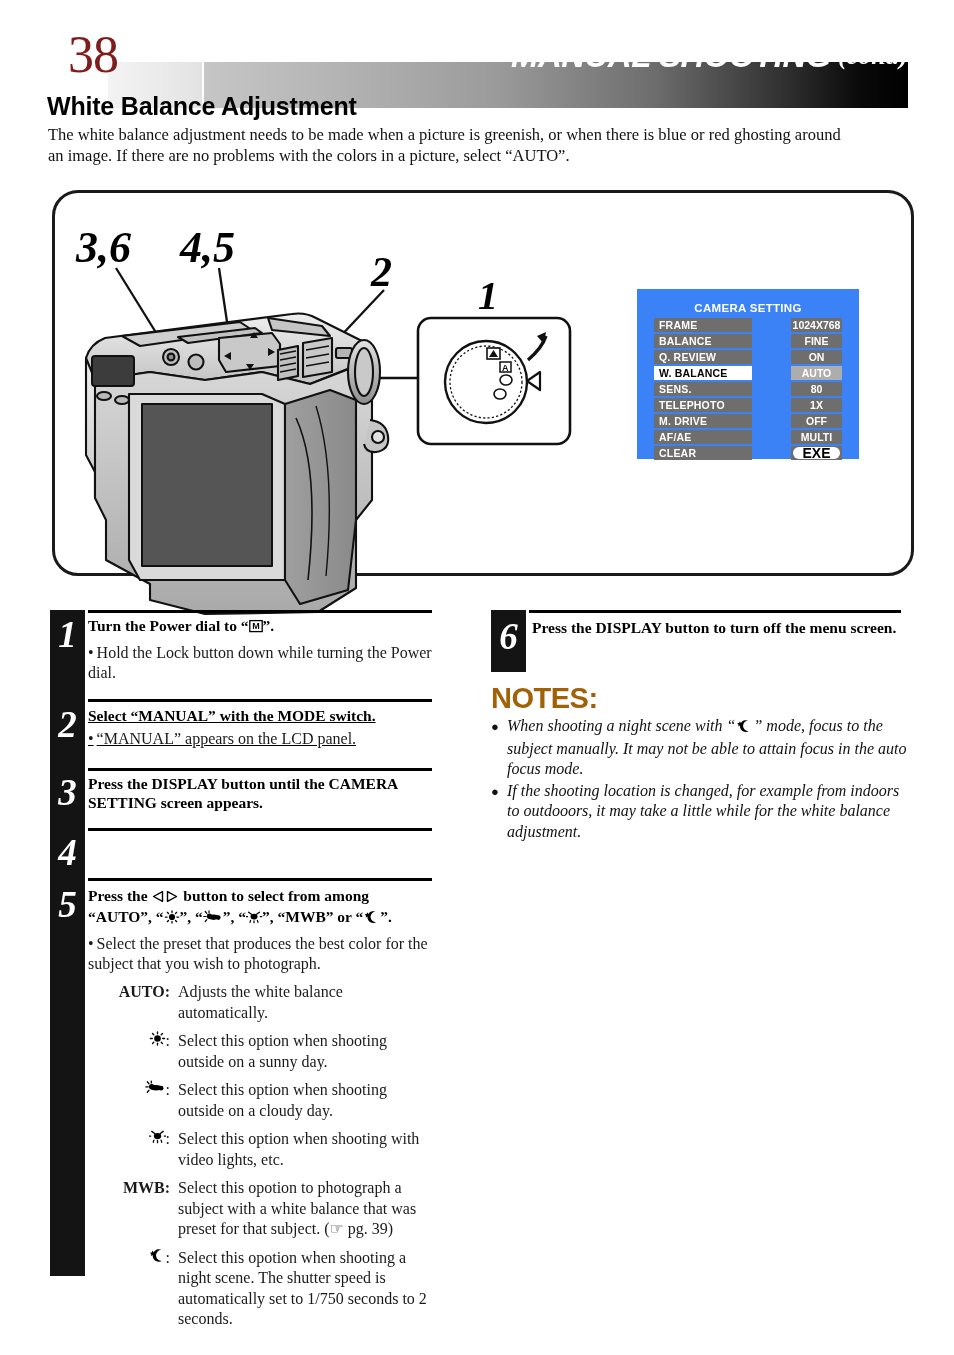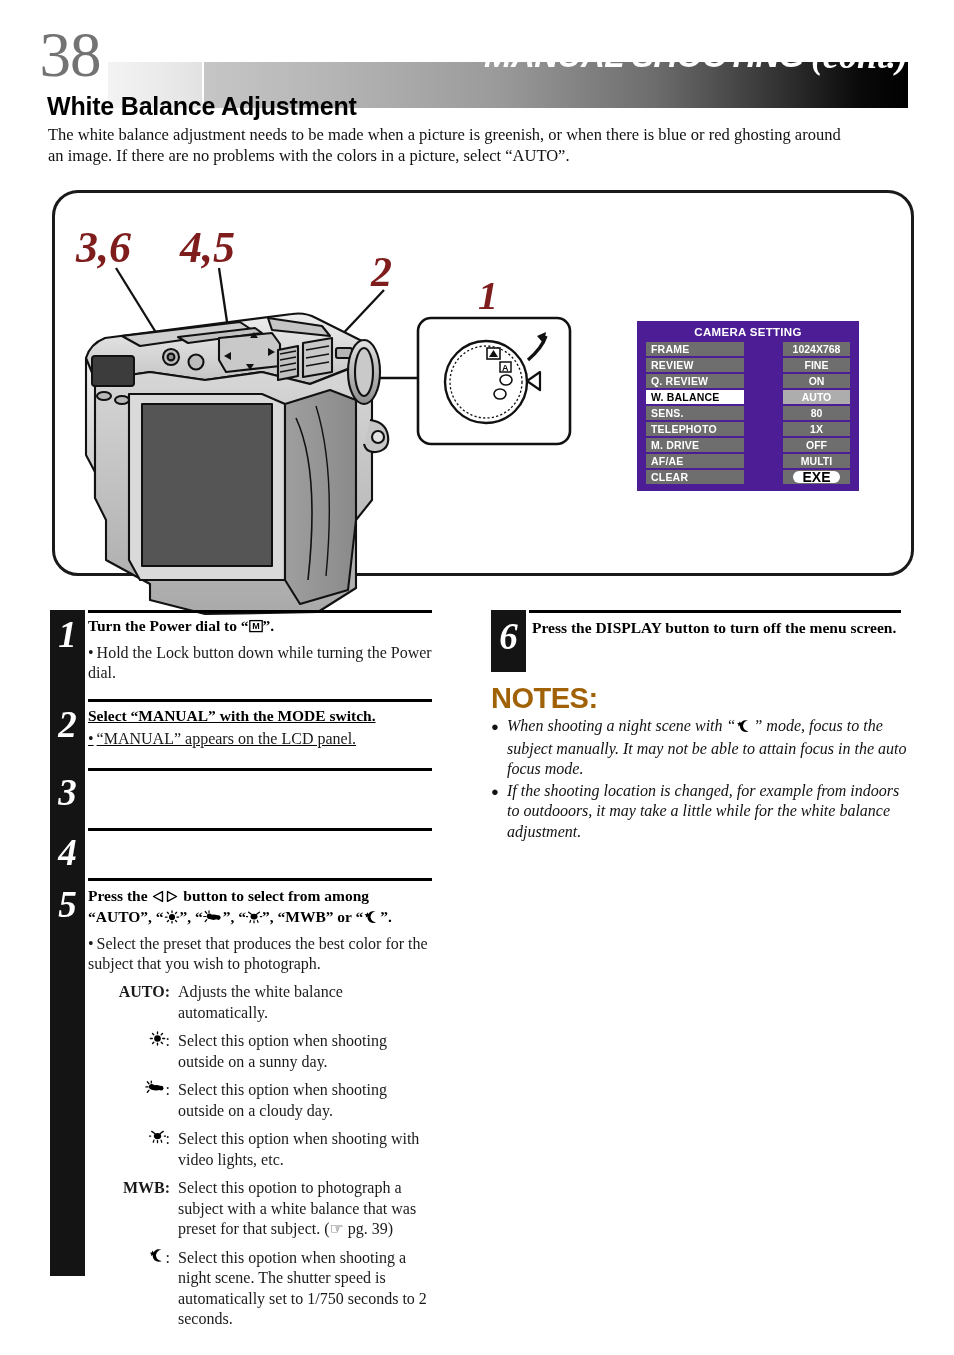--- a/index.html
+++ b/index.html
@@ -7,22 +7,22 @@
     width:954px;height:1355px;background:#fff;position:relative;
     font-family:"Liberation Sans", sans-serif;color:#000;
     -webkit-font-smoothing:antialiased;
   }
   .pg{position:absolute;left:0;top:0;width:954px;height:1355px;overflow:hidden;}
 
   
   #header-bar{position:absolute;left:0;top:28px;width:954px;height:58px;}
   #page-number{
     position:absolute;left:22px;top:22px;width:96px;height:66px;
-    font-family:"Liberation Serif", serif;font-size:63px;line-height:66px;
-    font-weight:400;color:#737373;text-align:center;letter-spacing:-1px;
+    font-family:"Liberation Serif", serif;font-size:52px;line-height:66px;
+    font-weight:400;color:#7f1d1d;text-align:right;letter-spacing:-1px;
     z-index:4;
   }
   .hdr-seg-light{
     position:absolute;left:108px;top:34px;width:94px;height:46px;
     background:linear-gradient(to right,#f3f3f3 0%,#eaeaea 60%,#e2e2e2 100%);
   }
   .hdr-seg-main{
     position:absolute;left:204px;top:34px;width:704px;height:46px;
     background:linear-gradient(to right,#c6c6c6 0%,#b5b5b5 18%,#9a9a9a 42%,#6d6d6d 64%,#2e2e2e 83%,#0a0a0a 93%,#000 100%);
   }
@@ -30,21 +30,21 @@
     position:absolute;right:46px;top:33px;height:46px;
     display:flex;align-items:center;z-index:3;
     color:#fff;white-space:nowrap;
   }
   #header-title .t-main{
     font-family:"Liberation Sans", sans-serif;font-style:italic;font-weight:bold;
     font-size:33px;letter-spacing:-0.5px;
   }
   #header-title .t-cont{
     font-family:"Liberation Serif", serif;font-style:italic;font-weight:bold;
-    font-size:36px;margin-left:7px;
+    font-size:26px;margin-left:7px;
   }
 
   
   #section-title{
     position:absolute;left:47px;top:92px;
     font-family:"Liberation Sans", sans-serif;font-weight:bold;
     font-size:25px;letter-spacing:-0.2px;color:#000;
   }
   #intro-paragraph{
     position:absolute;left:48px;top:124px;width:812px;
@@ -52,33 +52,33 @@
     color:#111;
   }
 
   
   #illustration-panel{
     position:absolute;left:52px;top:190px;width:856px;height:380px;
     border:3px solid #1a1a1a;border-radius:26px;background:#fff;
   }
   .callout{
     position:absolute;font-family:"Liberation Serif", serif;
-    font-style:italic;font-weight:bold;color:#7f1d1d;
+    font-style:italic;font-weight:bold;color:#000000;
   }
   #callout-36{left:76px;top:222px;font-size:44px;}
   #callout-45{left:180px;top:222px;font-size:44px;}
   #callout-2{left:371px;top:248px;font-size:42px;}
   #callout-1{left:478px;top:272px;font-size:40px;}
 
   svg.art{position:absolute;left:0;top:0;overflow:visible;}
 
   
   #camera-setting-screen{
-    position:absolute;left:637px;top:321px;width:222px;height:170px;
-    background:#4c1d95;padding:0;box-sizing:border-box;
+    position:absolute;left:637px;top:289px;width:222px;height:170px;
+    background:#3b82f6;padding:8px;box-sizing:border-box;
   }
   #osd-title{
     color:#fff;text-align:center;font-size:11.5px;font-weight:bold;
     letter-spacing:0.3px;padding:5px 0 4px 0;
     font-family:"Liberation Sans", sans-serif;
   }
   .osd-rows{padding:0 9px 6px 9px;}
   .osd-row{display:flex;height:14px;margin-bottom:2px;gap:36px;}
   .osd-label{
     width:98px;background:#6e6e6e;color:#fff;font-size:10.5px;font-weight:bold;
@@ -270,21 +270,21 @@
 
   <div id="camera-setting-screen">
     <div id="osd-title">CAMERA SETTING</div>
     <div class="osd-rows">
 
       <div class="osd-row">
         <div class="osd-label">FRAME</div>
         <div class="osd-value">1024X768</div>
       </div>
       <div class="osd-row">
-        <div class="osd-label">REVIEW</div>
+        <div class="osd-label">BALANCE</div>
         <div class="osd-value">FINE</div>
       </div>
       <div class="osd-row">
         <div class="osd-label">Q. REVIEW</div>
         <div class="osd-value">ON</div>
       </div>
       <div class="osd-row selected">
         <div class="osd-label">W. BALANCE</div>
         <div class="osd-value">AUTO</div>
       </div>
@@ -341,20 +341,23 @@
       </div>
     </div>
 
     <div class="stepbody" style="top:96px;text-decoration:underline;">
       <div class="s-head">Select “MANUAL” with the MODE switch.</div>
       <div class="s-bullet" style="margin-top:4px;">
         <span class="dot">•</span><span>“MANUAL” appears on the LCD panel.</span>
       </div>
     </div>
 
+    <div class="stepbody" style="top:164px;">
+      <div class="s-head">Press the DISPLAY button until the CAMERA SETTING screen appears.</div>
+    </div>
 
 
     <div class="stepbody" style="top:276px;">
       <div class="s-head">
         <span>Press the </span><span class="ico"><svg width="14" height="13" viewBox="0 0 14 13">
               <path d="M2.5,6.5 L11.5,1.6 L11.5,11.4 Z" fill="none" stroke="#000" stroke-width="1.4" stroke-linejoin="round"></path>
             </svg></span><span class="ico"><svg width="14" height="13" viewBox="0 0 14 13">
               <path d="M11.5,6.5 L2.5,1.6 L2.5,11.4 Z" fill="none" stroke="#000" stroke-width="1.4" stroke-linejoin="round"></path>
             </svg></span><span> button to select from among</span><br>
         <span>“AUTO”, “<span class="ico"><svg width="16" height="14" viewBox="0 0 16 14">

